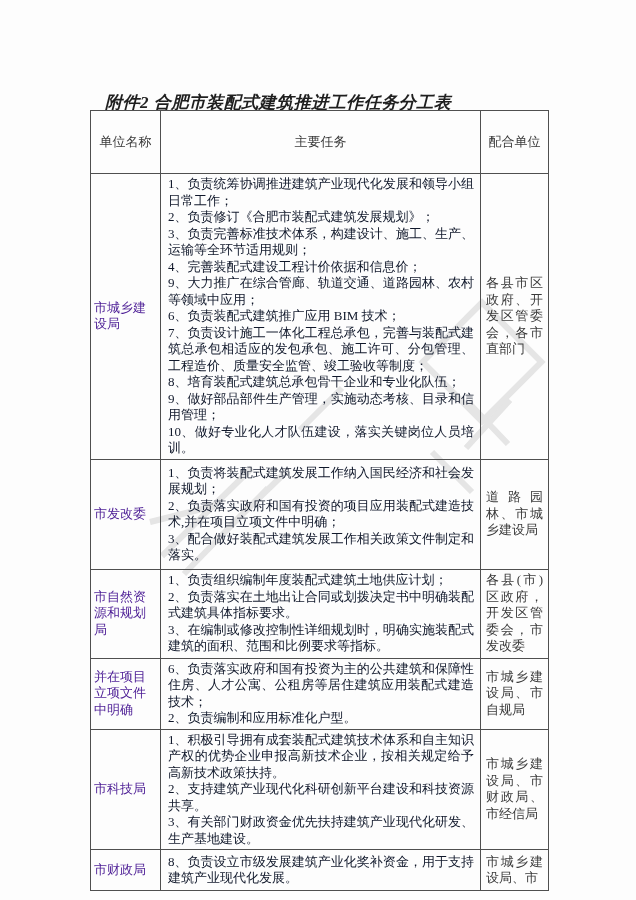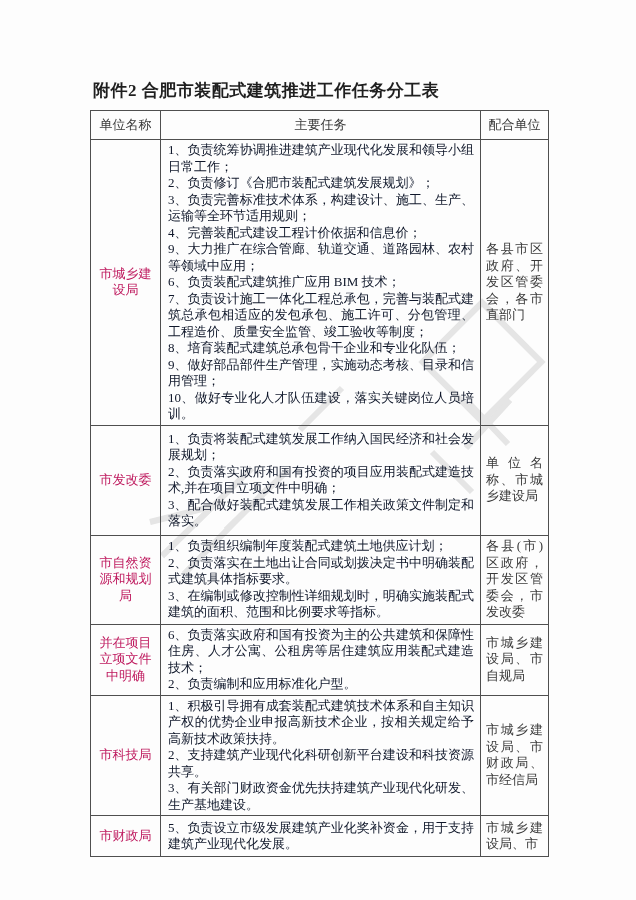--- a/index.html
+++ b/index.html
@@ -18,27 +18,28 @@
   .watermark {
     position: absolute;
     left: 0; top: 0;
     width: 636px; height: 900px;
     pointer-events: none;
     z-index: 0;
   }
   .title {
     position: absolute;
     left: 93px; top: 79px;
-    margin: 0;
+    margin: 12px;
     font-size: 17px;
     font-weight: bold;
     color: #1f1f1f;
     letter-spacing: 0.5px;
     white-space: nowrap;
     z-index: 1;
+    font-style: italic;
   }
   table.doc-table {
     position: absolute;
     left: 90px; top: 110px;
     width: 458px;
     border-collapse: collapse;
     table-layout: fixed;
     z-index: 1;
     background: transparent;
   }
@@ -50,27 +51,27 @@
     font-size: 13px;
     line-height: 16.5px;
     font-weight: normal;
     vertical-align: middle;
     background: transparent;
     word-break: break-all;
   }
   .doc-table thead th {
     height: 28px;
     text-align: center;
-    padding: 0 2px;
+    padding: 17px 2px;
     color: #3a3a3a;
   }
   td.unit-cell {
-    text-align: center;
+    text-align: left;
     padding: 2px 3px;
-    color: #be185d;
+    color: #4c1d95;
   }
   td.tasks-cell {
     padding: 2px 6px 2px 7px;
     text-align: justify;
     color: #0f172a;
   }
   td.partners-cell {
     padding: 2px 5px;
     text-align: justify;
     color: #3a3a3a;
@@ -133,21 +134,21 @@
           </td>
           <td class="partners-cell">各县市区政府、开发区管委会，各市直部门</td>
         </tr>
         <tr>
           <td class="unit-cell">市发改委</td>
           <td class="tasks-cell">
             <div class="task">1、负责将装配式建筑发展工作纳入国民经济和社会发展规划；</div>
             <div class="task">2、负责落实政府和国有投资的项目应用装配式建造技术,并在项目立项文件中明确；</div>
             <div class="task">3、配合做好装配式建筑发展工作相关政策文件制定和落实。</div>
           </td>
-          <td class="partners-cell">单位名称、市城乡建设局</td>
+          <td class="partners-cell">道路园林、市城乡建设局</td>
         </tr>
         <tr>
           <td class="unit-cell">市自然资源和规划局</td>
           <td class="tasks-cell">
             <div class="task">1、负责组织编制年度装配式建筑土地供应计划；</div>
             <div class="task">2、负责落实在土地出让合同或划拨决定书中明确装配式建筑具体指标要求。</div>
             <div class="task">3、在编制或修改控制性详细规划时，明确实施装配式建筑的面积、范围和比例要求等指标。</div>
           </td>
           <td class="partners-cell">各县(市)区政府，开发区管委会，市发改委</td>
         </tr>
@@ -164,20 +165,20 @@
           <td class="tasks-cell">
             <div class="task">1、积极引导拥有成套装配式建筑技术体系和自主知识产权的优势企业申报高新技术企业，按相关规定给予高新技术政策扶持。</div>
             <div class="task">2、支持建筑产业现代化科研创新平台建设和科技资源共享。</div>
             <div class="task">3、有关部门财政资金优先扶持建筑产业现代化研发、生产基地建设。</div>
           </td>
           <td class="partners-cell">市城乡建设局、市财政局、市经信局</td>
         </tr>
         <tr>
           <td class="unit-cell">市财政局</td>
           <td class="tasks-cell">
-            <div class="task">5、负责设立市级发展建筑产业化奖补资金，用于支持建筑产业现代化发展。</div>
+            <div class="task">8、负责设立市级发展建筑产业化奖补资金，用于支持建筑产业现代化发展。</div>
           </td>
           <td class="partners-cell">市城乡建设局、市</td>
         </tr>
       </tbody>
   </table>
 
 </div>
 
 </body></html>

